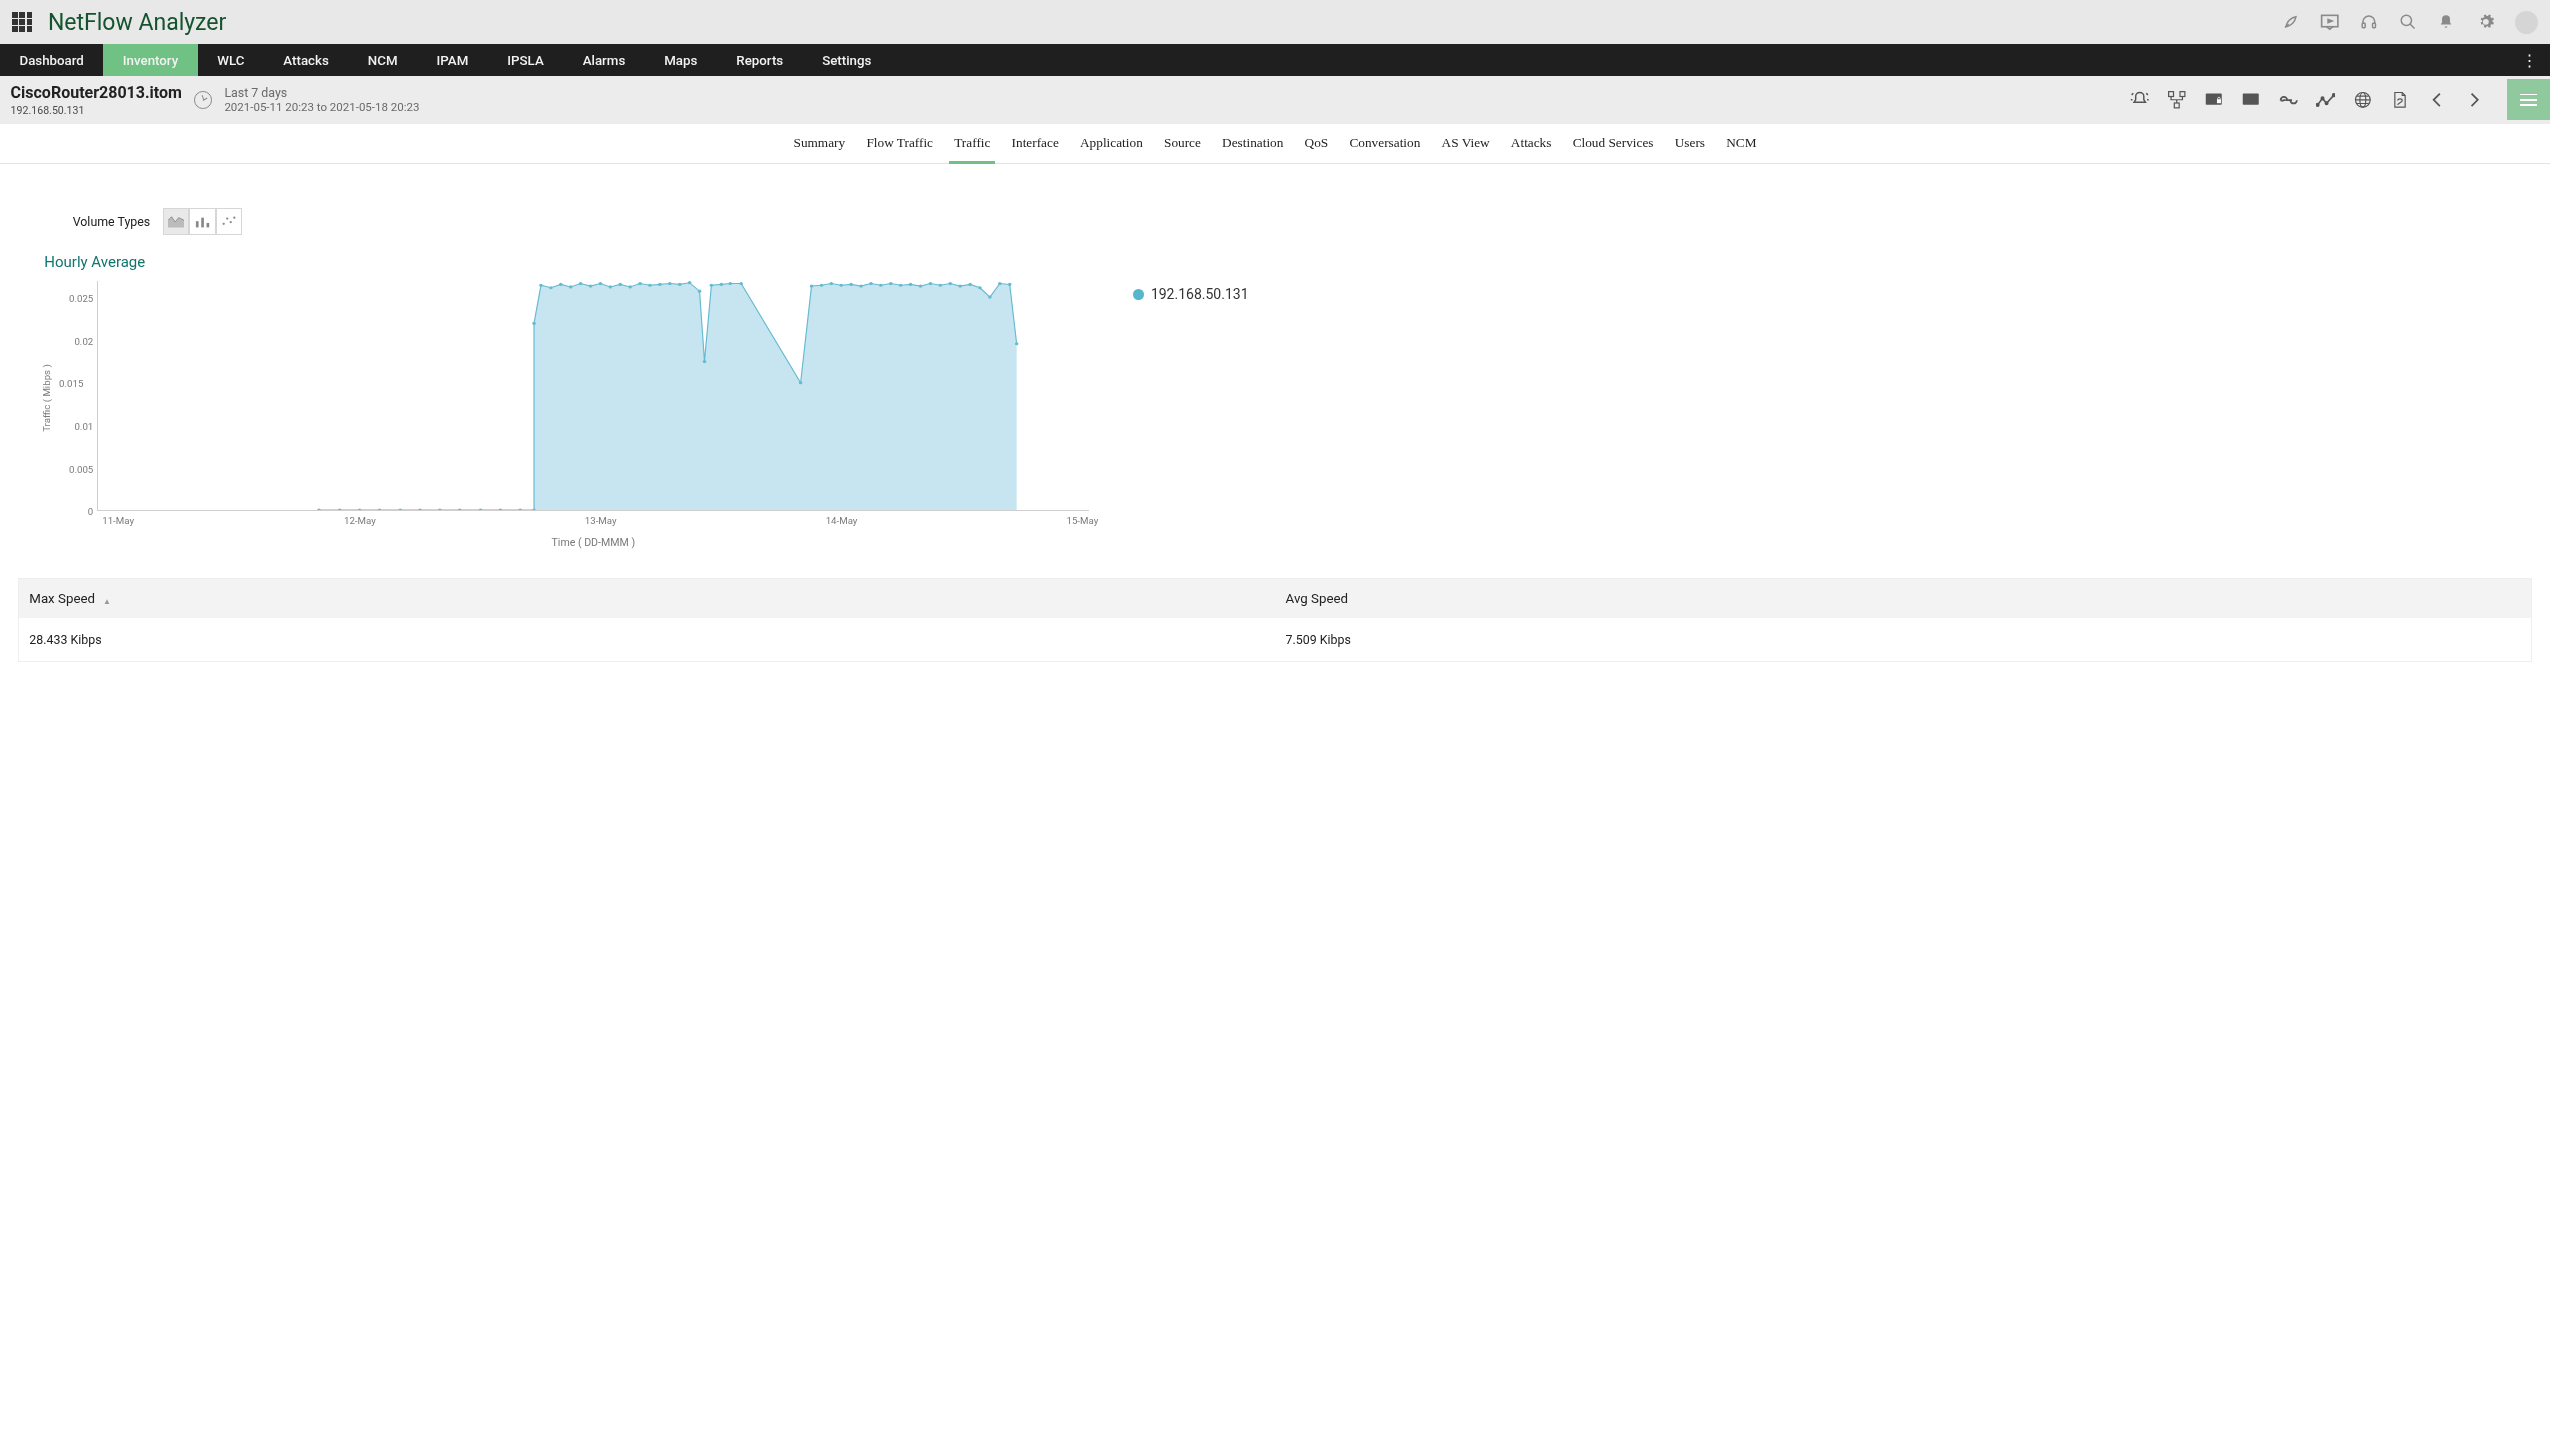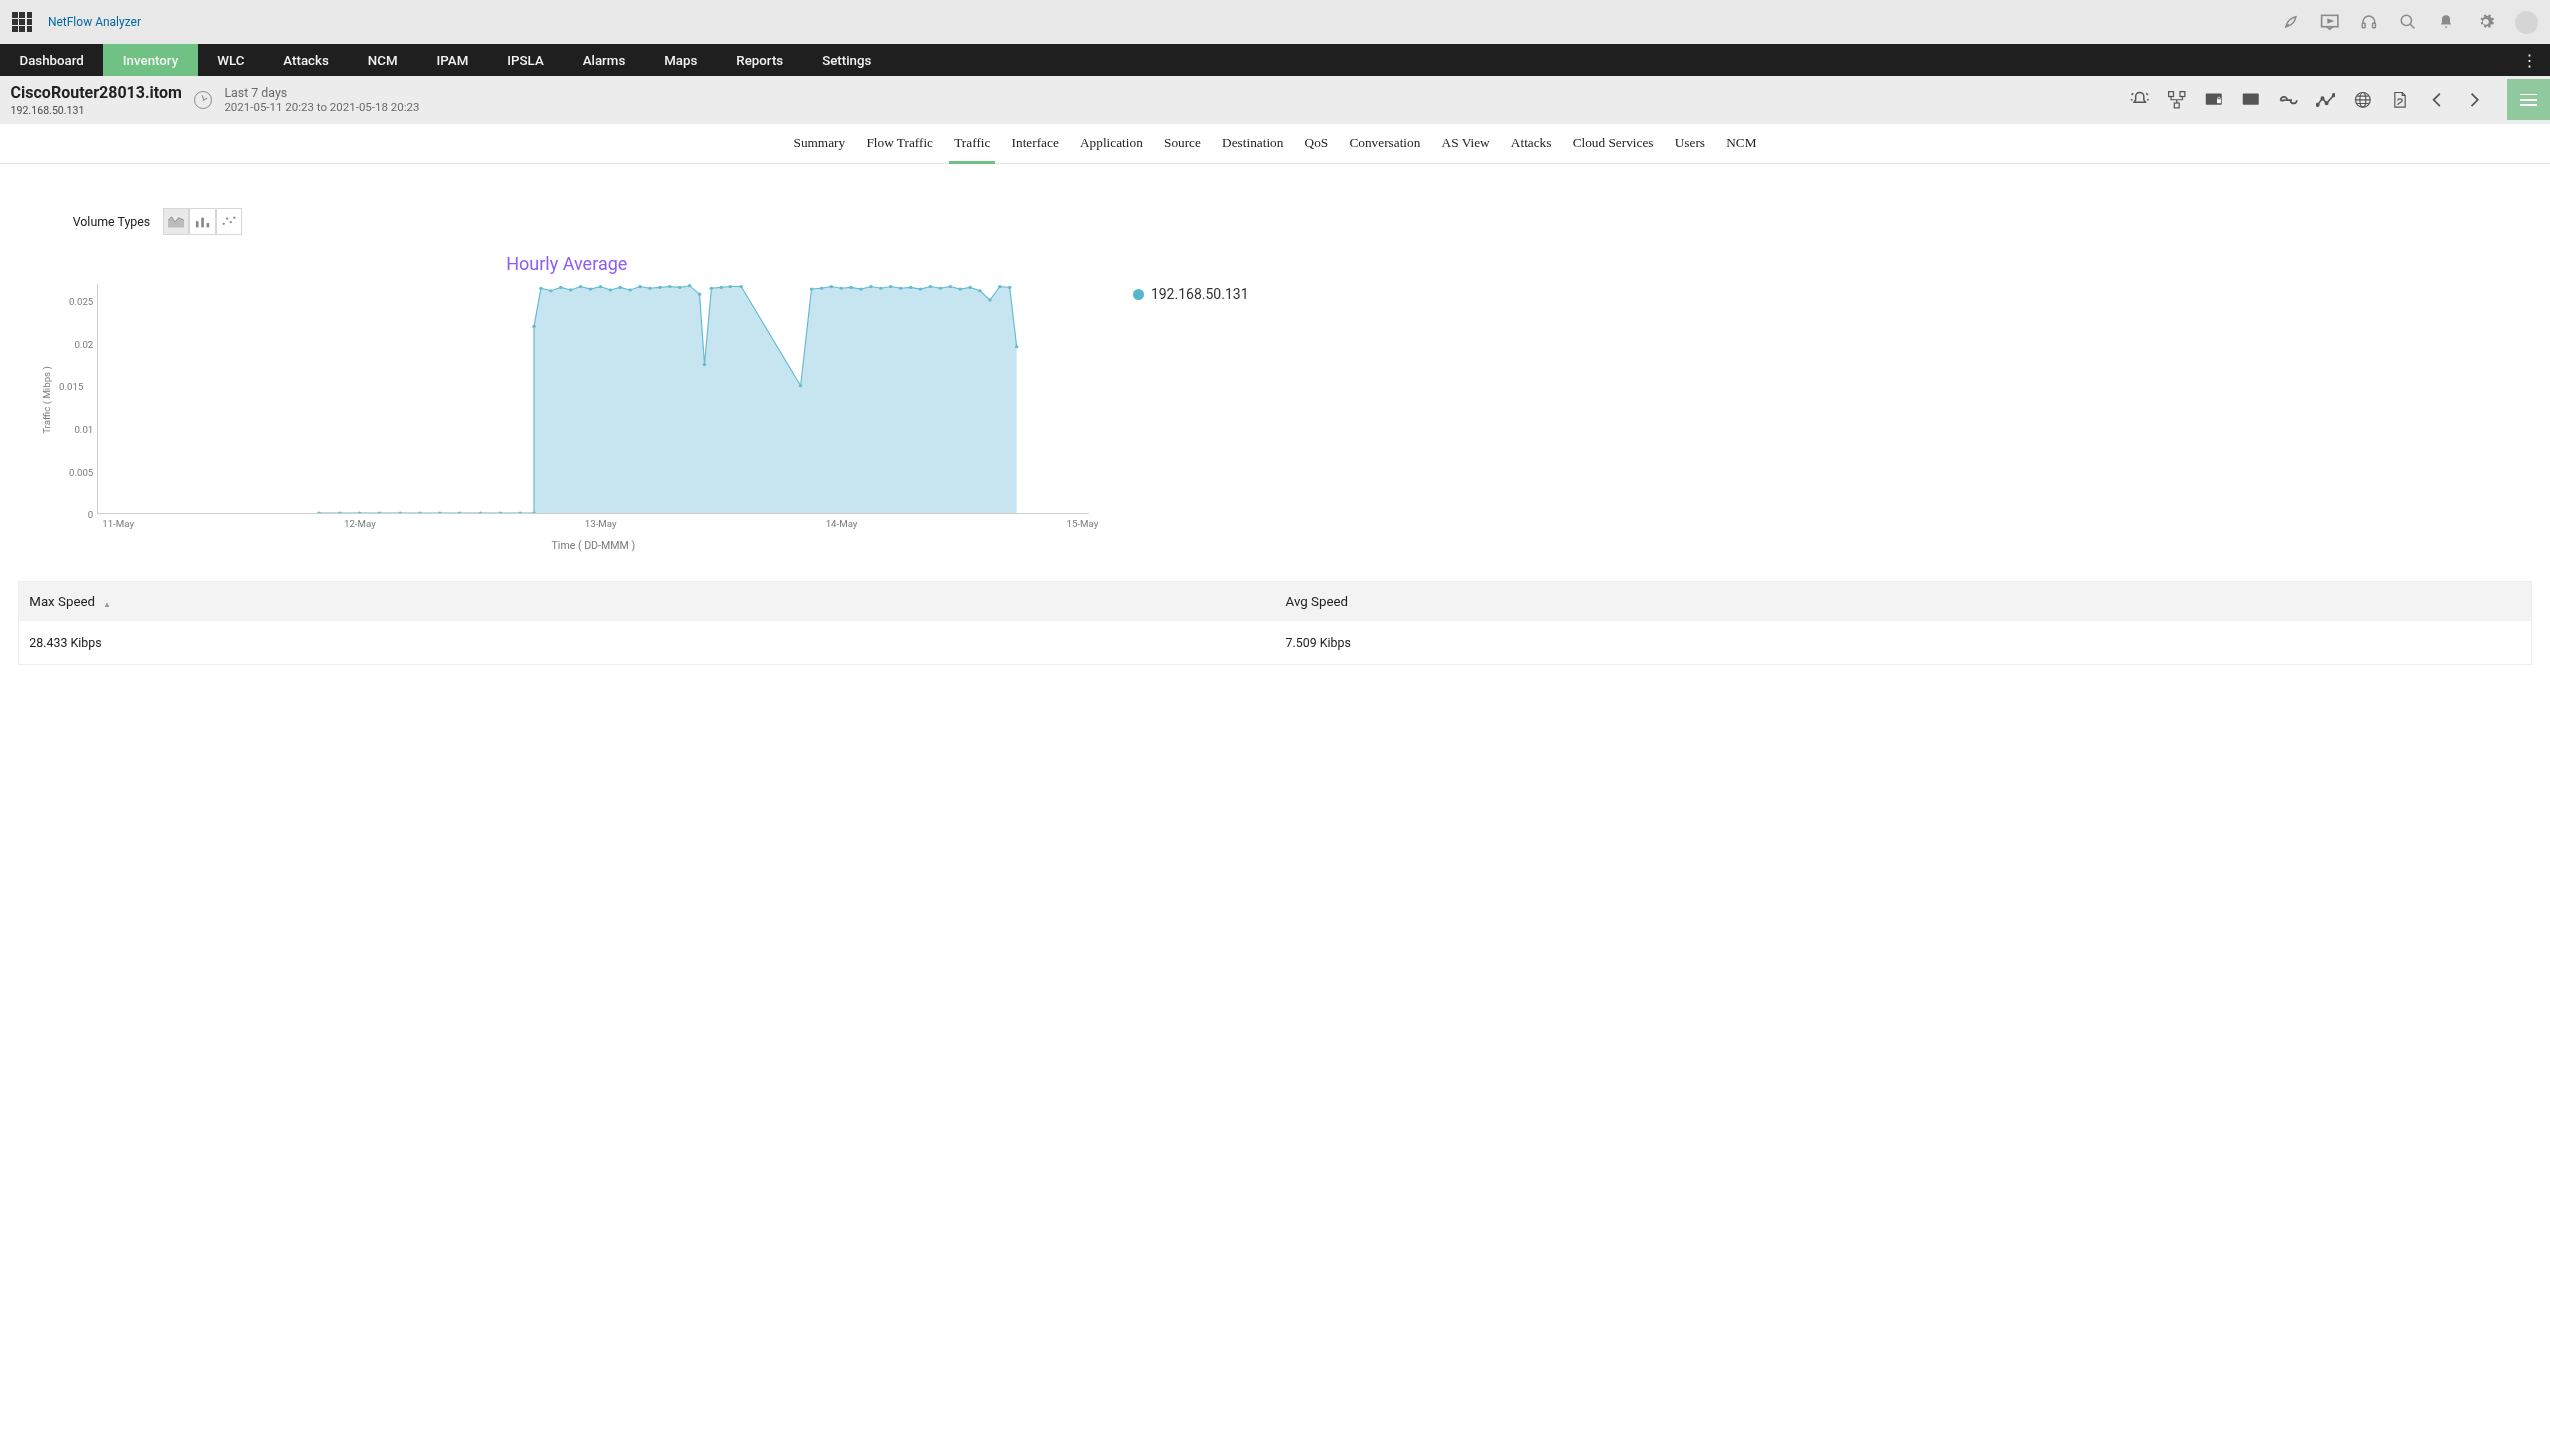--- a/index.html
+++ b/index.html
@@ -2,21 +2,21 @@
 <html style="font-size:14px"><head>
 <meta charset="utf-8">
 <style>
   * { margin: 0; padding: 0; box-sizing: border-box; }
   body { font-family: -apple-system, "Segoe UI", Roboto, Arial, sans-serif; background: #fff; color: #222; font-size: 12.4px; }
   
   
   .topbar { height: 44px; background: #e8e8e8; display: flex; align-items: center; padding: 0 12.4px; }
   .apps-icon { width: 19.5px; height: 19.5px; display: grid; grid-template-columns: repeat(3,5.3px); grid-template-rows: repeat(3,5.3px); gap: 1.8px; cursor: pointer; }
   .apps-icon span { background: #333; }
-  .app-title { font-size: 12px; color: #0369a1; margin-left: 16px; font-weight: 400; text-align: center; }
+  .app-title { font-size: 23px; color: #14532d; margin-left: 16px; font-weight: 400; text-align: center; }
   .topbar-spacer { flex: 1; }
   .topbar-icons { display: flex; gap: 19.5px; align-items: center; color: #8a8a8a; }
   .topbar-icons .ticon { width: 19.5px; height: 19.5px; display: flex; align-items: center; justify-content: center; cursor: pointer; }
   .avatar-circle { width: 23px; height: 23px; border-radius: 50%; background: #d5d5d5; }
 
   
   .mainnav { height: 32px; background: #1f1f1f; display: flex; align-items: stretch; position: relative; }
   .mainnav .navitem { color: #f2f2f2; padding: 0 19.5px; display: flex; align-items: center; font-size: 13.3px; font-weight: 500; cursor: pointer; }
   .mainnav .navitem.active { background: #6fc184; }
   .mainnav .more { position: absolute; right: 12.4px; top: 50%; transform: translateY(-50%); color: #eee; cursor: pointer; font-size: 16px; }
@@ -53,21 +53,21 @@
   
   .graphtype-row { display: flex; align-items: center; gap: 12.4px; padding: 25px 0 3.5px 55px; }
   .graphtype-label { font-size: 12.4px; color: #222; }
   .gt-btns { display: flex; }
   .gt-btn { width: 26.6px; height: 26.6px; border: 0.9px solid #d6d6d6; display: flex; align-items: center; justify-content: center; cursor: pointer; background: #fff; }
   .gt-btn.active { background: #e9e9e9; }
 
   
   .chart-wrap { display: flex; padding: 8.9px 17.7px 8.9px 26.6px; }
   .chart-col { flex: 0 0 1045px; position: relative; }
-  .chart-title { text-align: center; font-size: 18px; color: #8b5cf6; padding: 5.3px 0 10.6px; }
+  .chart-title { text-align: left; font-size: 15px; color: #0f766e; padding: 5.3px 0 10.6px; }
   .chart { position: relative; height: 230px; margin-left: 53px; border-left: 0.9px solid #cfcfcf; border-bottom: 0.9px solid #cfcfcf; }
   .ytick { position: absolute; left: -49px; width: 44px; text-align: right; font-size: 9.7px; color: #7a7a7a; transform: translateY(-50%); }
   .xtick { position: absolute; bottom: -16px; transform: translateX(-50%); font-size: 9.7px; color: #7a7a7a; white-space: nowrap; }
   .ylabel { position: absolute; left: 1.8px; top: 50%; transform: translate(-50%,-50%) rotate(-90deg); font-size: 9.7px; color: #7a7a7a; white-space: nowrap; }
   .xlabel { text-align: center; font-size: 10.6px; color: #7a7a7a; margin-top: 25px; margin-left: 53px; }
   .area-svg { position: absolute; left: 0; top: 0; width: 100%; height: 100%; }
   .legend-col { padding-left: 44px; padding-top: 39px; }
   .legend-item { display: flex; align-items: center; gap: 7px; font-size: 14px; color: #333; }
   .legend-dot { width: 10.6px; height: 10.6px; border-radius: 50%; background: #55b6ce; }
 

